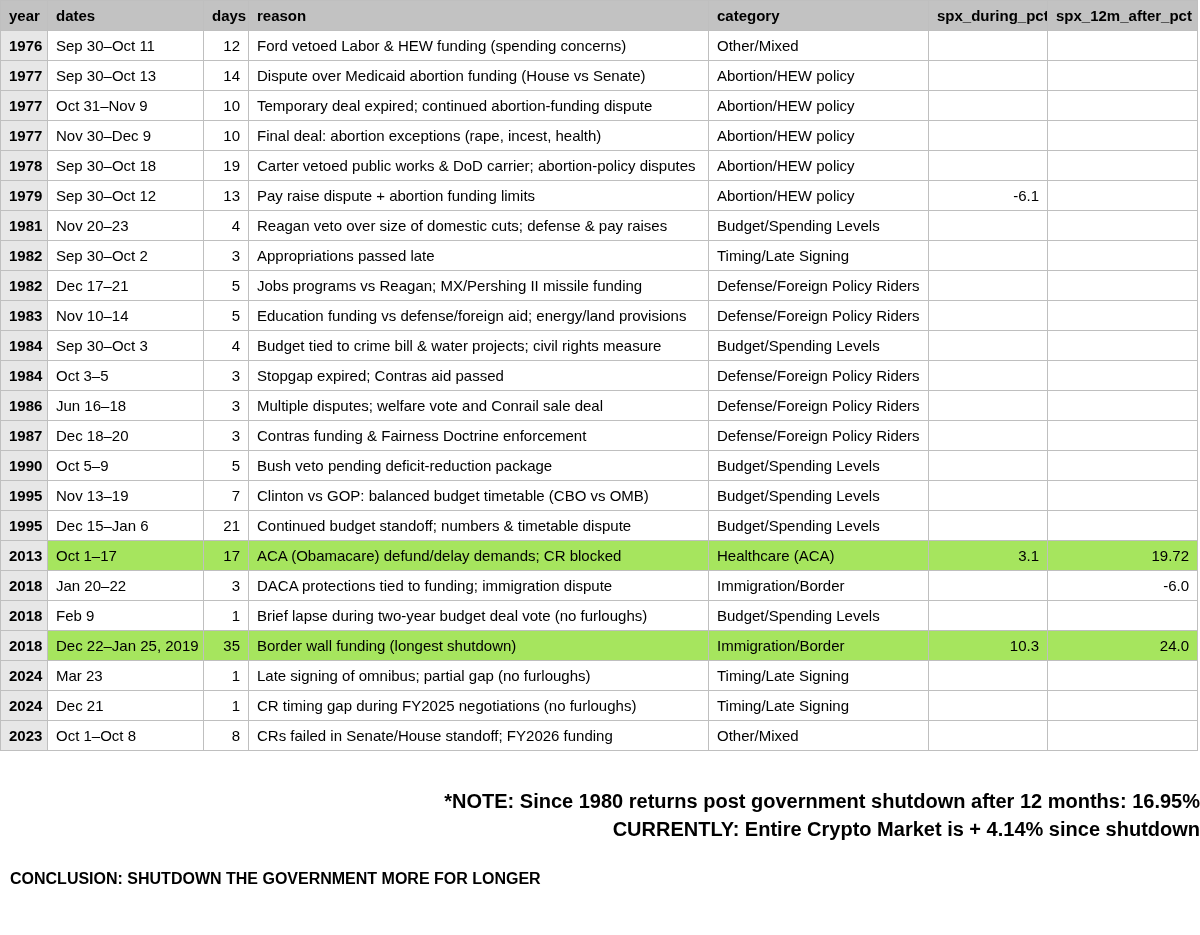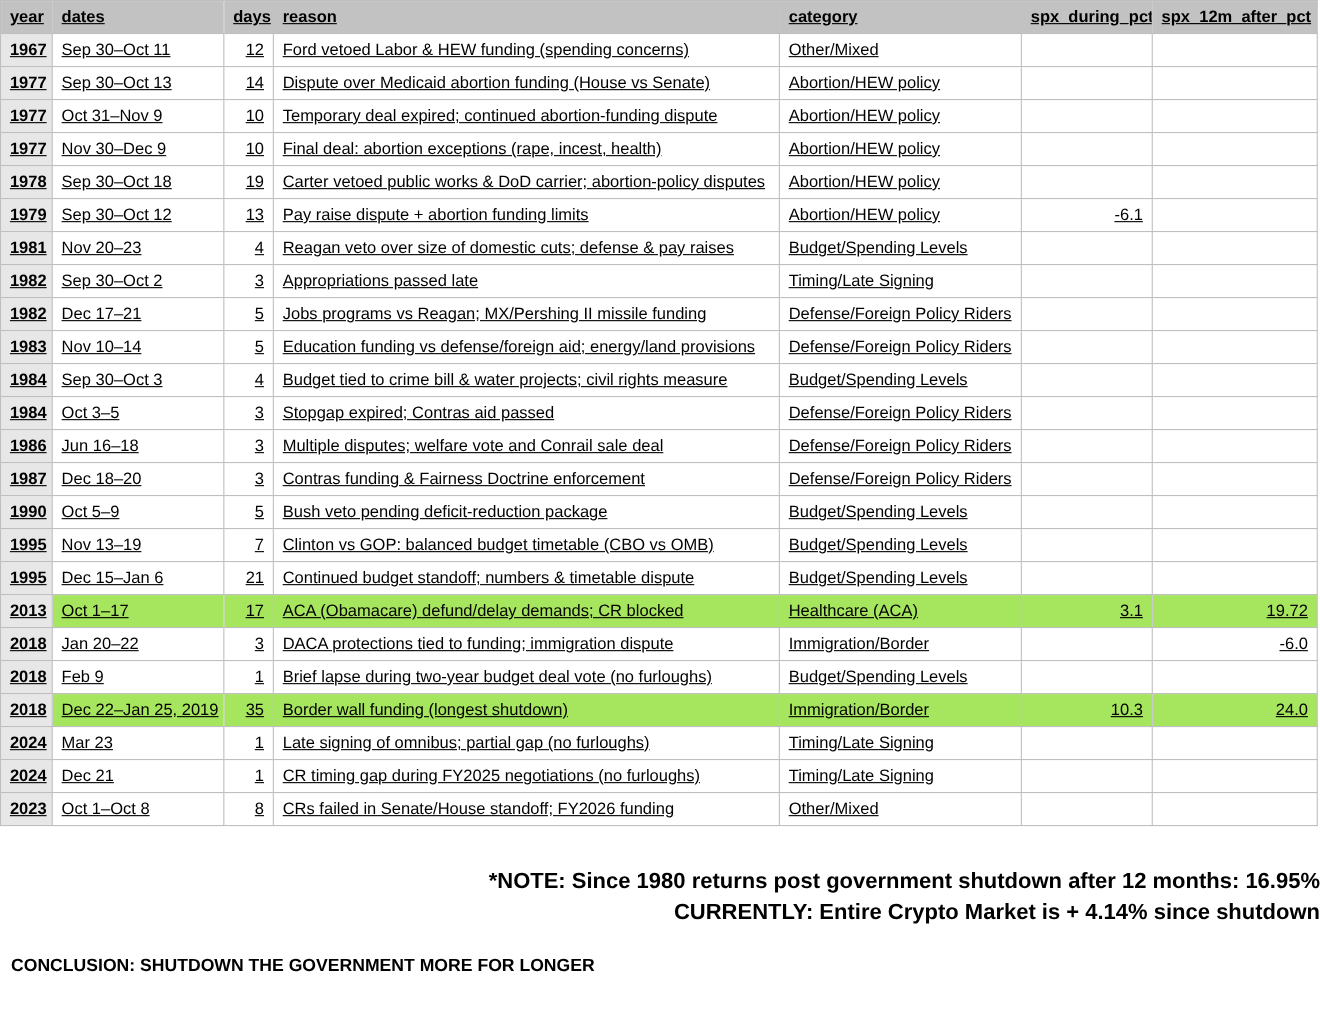--- a/index.html
+++ b/index.html
@@ -14,21 +14,20 @@
     width: 1200px;
     height: 935px;
     background: #fff;
     overflow: hidden;
   }
   table.shutdown-table {
     border-collapse: collapse;
     table-layout: fixed;
     width: 1197px;
     margin: 0;
-    text-decoration: underline;
   }
   table.shutdown-table th,
   table.shutdown-table td {
     border: 1px solid var(--grid-border, #bfbfbf);
     height: 30px;
     padding: 0 8px;
     font-size: 15px;
     line-height: 29px;
     white-space: nowrap;
     overflow: hidden;
@@ -83,21 +82,21 @@
           <th class="al">dates</th>
           <th class="ar">days</th>
           <th class="al">reason</th>
           <th class="al">category</th>
           <th class="ar">spx_during_pct</th>
           <th class="ar">spx_12m_after_pct</th>
         </tr>
     </thead>
     <tbody>
         <tr>
-          <td class="ar year-cell">1967</td>
+          <td class="ar year-cell">1976</td>
           <td class="al">Sep 30–Oct 11</td>
           <td class="ar">12</td>
           <td class="al">Ford vetoed Labor &amp; HEW funding (spending concerns)</td>
           <td class="al">Other/Mixed</td>
           <td class="ar"></td>
           <td class="ar"></td>
         </tr>
         <tr>
           <td class="ar year-cell">1977</td>
           <td class="al">Sep 30–Oct 13</td>

